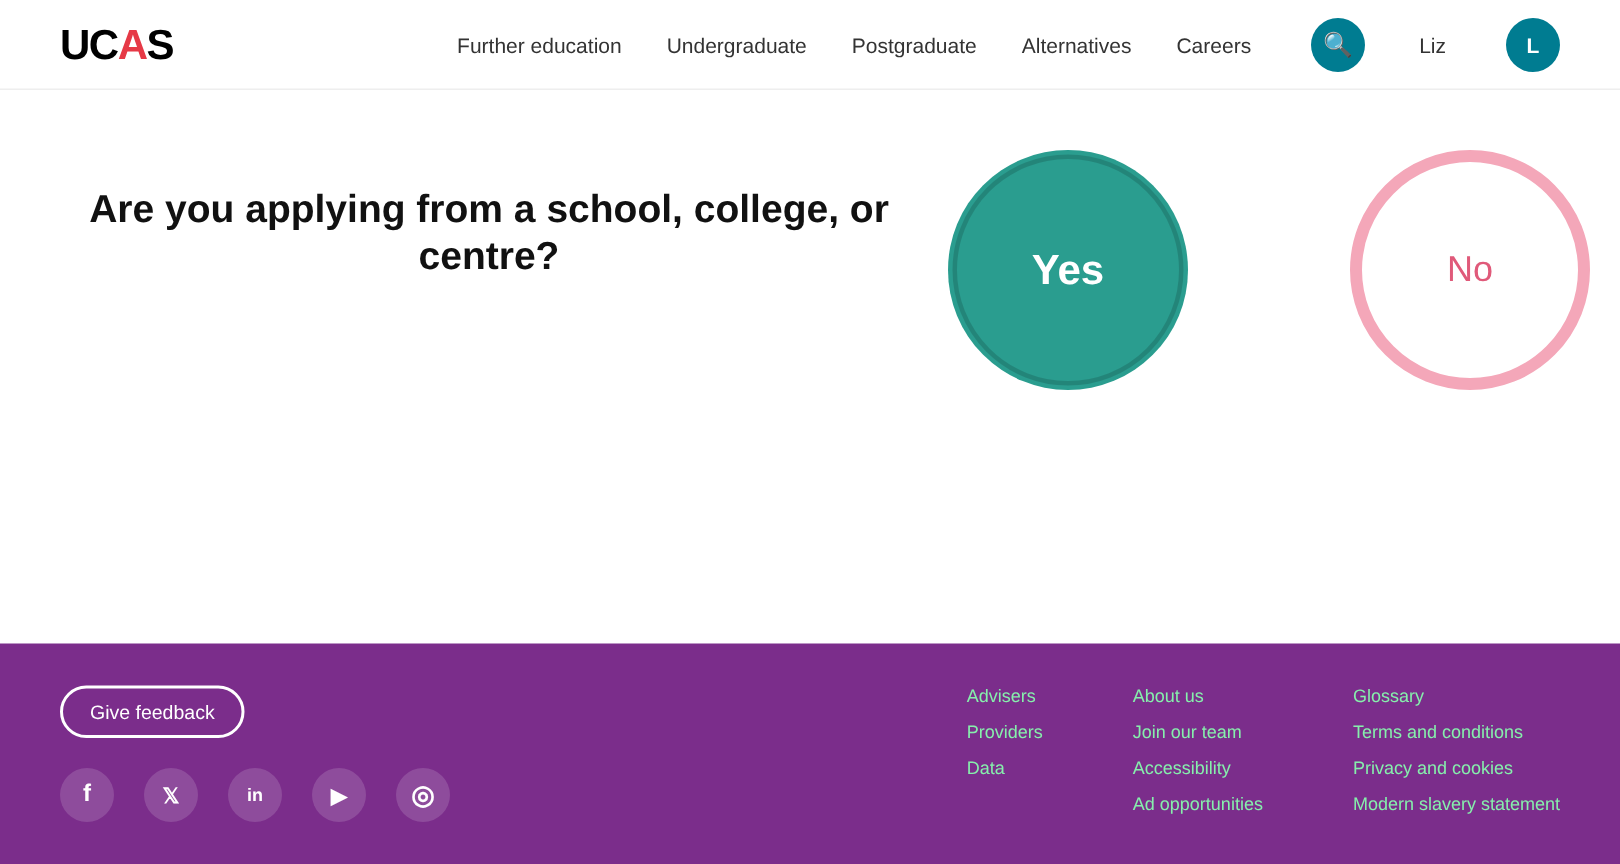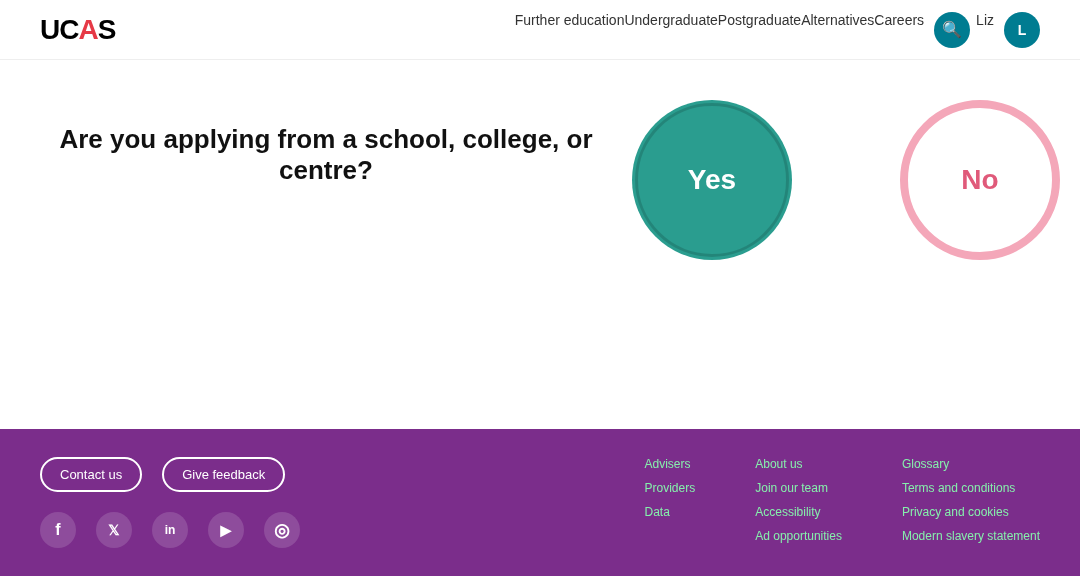--- a/index.html
+++ b/index.html
@@ -17,20 +17,22 @@
     .logo {
       font-size: 28px;
       font-weight: bold;
       color: #000;
       letter-spacing: -1px;
       margin-right: auto;
     }
     .logo span { color: #e63946; }
     .nav {
       display: flex;
+      align-items: center;
+      gap: 30px;
     }
     .nav a {
       text-decoration: none;
       color: #333;
       font-size: 14px;
     }
     .search-btn {
       width: 36px;
       height: 36px;
       border-radius: 50%;
@@ -118,22 +120,22 @@
       border-radius: 50%;
       background: #fff;
       border: 8px solid #f4a7b9;
       display: flex;
       align-items: center;
       justify-content: center;
       cursor: pointer;
     }
     .no-circle span {
       color: #e05a7a;
-      font-size: 28px;
-      font-weight: bold;
+      font-size: 24px;
+      font-weight: normal;
     }
 
     
     .footer {
       background: #7b2d8b;
       padding: 28px 40px;
       position: absolute;
       bottom: 0;
       left: 0;
       width: 1080px;
@@ -216,21 +218,20 @@
       <span>Yes</span>
     </div>
     <div class="no-circle">
       <span>No</span>
     </div>
   </div>
 </main>
 
 <footer class="footer">
   <div class="footer-top">
-    <button class="footer-btn">Contact us</button>
     <button class="footer-btn">Give feedback</button>
   </div>
   <div class="footer-social">
     <a href="#" class="social-icon">
         <b>f</b>
       </a>
     <a href="#" class="social-icon" style="font-size:14px;">𝕏</a>
     <a href="#" class="social-icon" style="font-size:12px;">
         <b>in</b>
       </a>

